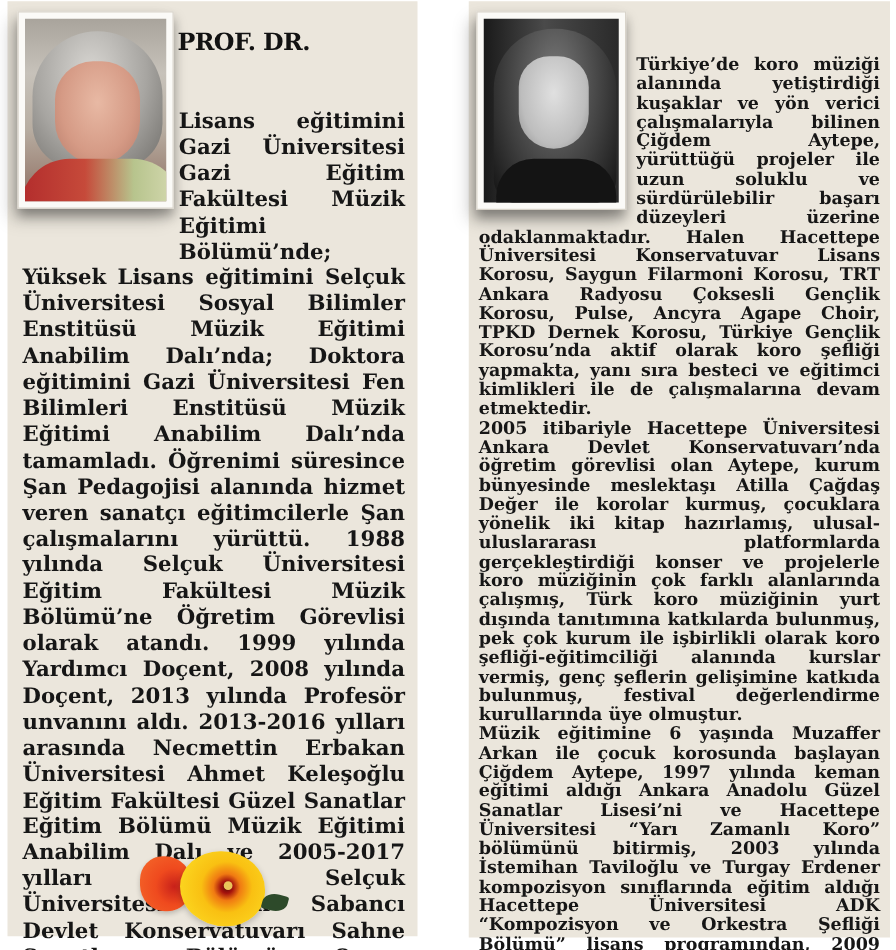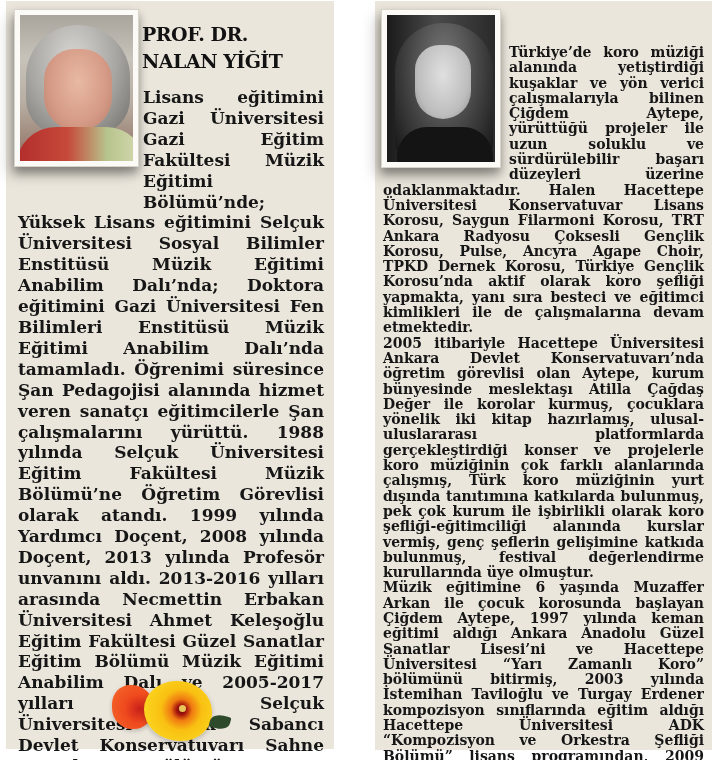--- a/index.html
+++ b/index.html
@@ -63,21 +63,20 @@
 <div class="panel" id="left-panel">
   <div class="photo-frame" id="left-photo-frame">
     <div class="photo" id="left-photo">
       <div class="hair"></div>
       <div class="face"></div>
       <div class="body"></div>
     </div>
   </div>
   <div class="title" id="left-title">
     <div>PROF. DR.</div>
-    <div>NALAN YİĞİT</div>
   </div>
   <div class="bio" id="left-bio">
     <div class="float-spacer"></div>
     <p>Lisans eğitimini Gazi Üniversitesi Gazi Eğitim Fakültesi Müzik Eğitimi Bölümü’nde; Yüksek Lisans eğitimini Selçuk Üniversitesi Sosyal Bilimler Enstitüsü Müzik Eğitimi Anabilim Dalı’nda; Doktora eğitimini Gazi Üniversitesi Fen Bilimleri Enstitüsü Müzik Eğitimi Anabilim Dalı’nda tamamladı. Öğrenimi süresince Şan Pedagojisi alanında hizmet veren sanatçı eğitimcilerle Şan çalışmalarını yürüttü. 1988 yılında Selçuk Üniversitesi Eğitim Fakültesi Müzik Bölümü’ne Öğretim Görevlisi olarak atandı. 1999 yılında Yardımcı Doçent, 2008 yılında Doçent, 2013 yılında Profesör unvanını aldı. 2013-2016 yılları arasında Necmettin Erbakan Üniversitesi Ahmet Keleşoğlu Eğitim Fakültesi Güzel Sanatlar Eğitim Bölümü Müzik Eğitimi Anabilim Dalı ve 2005-2017 yılları arasında Selçuk Üniversitesi Dilek Sabancı Devlet Konservatuvarı Sahne Sanatları Bölümü Opera Anasanat Dalı Şan Sanat Dalı Koro ve Şan derslerini yürüttü. 2016 yılında Ankara Üniversitesi Devlet Konservatuvarı Sahne Sanatları Bölümü Şan Anasanat Dalı öğretim üyeliğine atanan YİĞİT halen bu görevi sürdürmektedir.</p>
   </div>
   <div class="flowers">
     <div class="flower-red"></div>
     <div class="flower-yellow"></div>
     <div class="flower-stamen"></div>
     <div class="leaf"></div>

